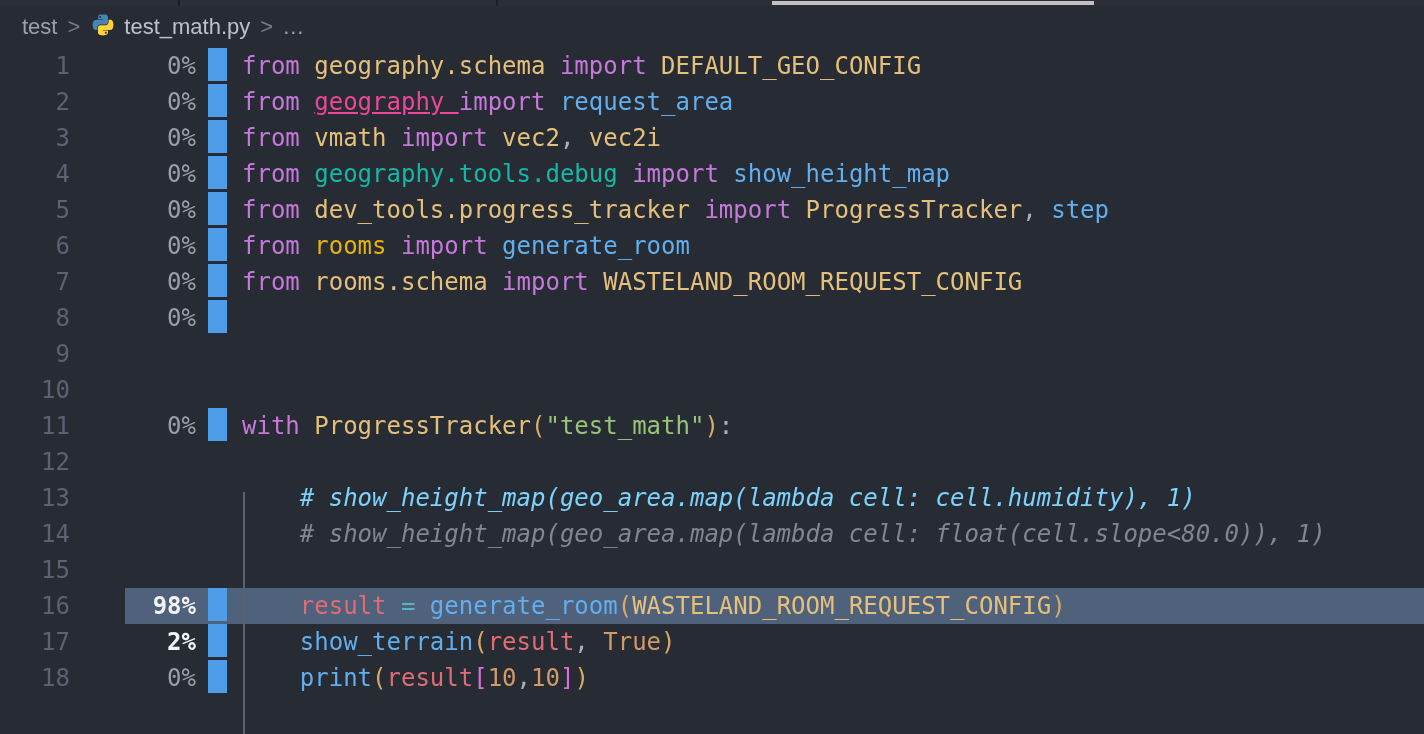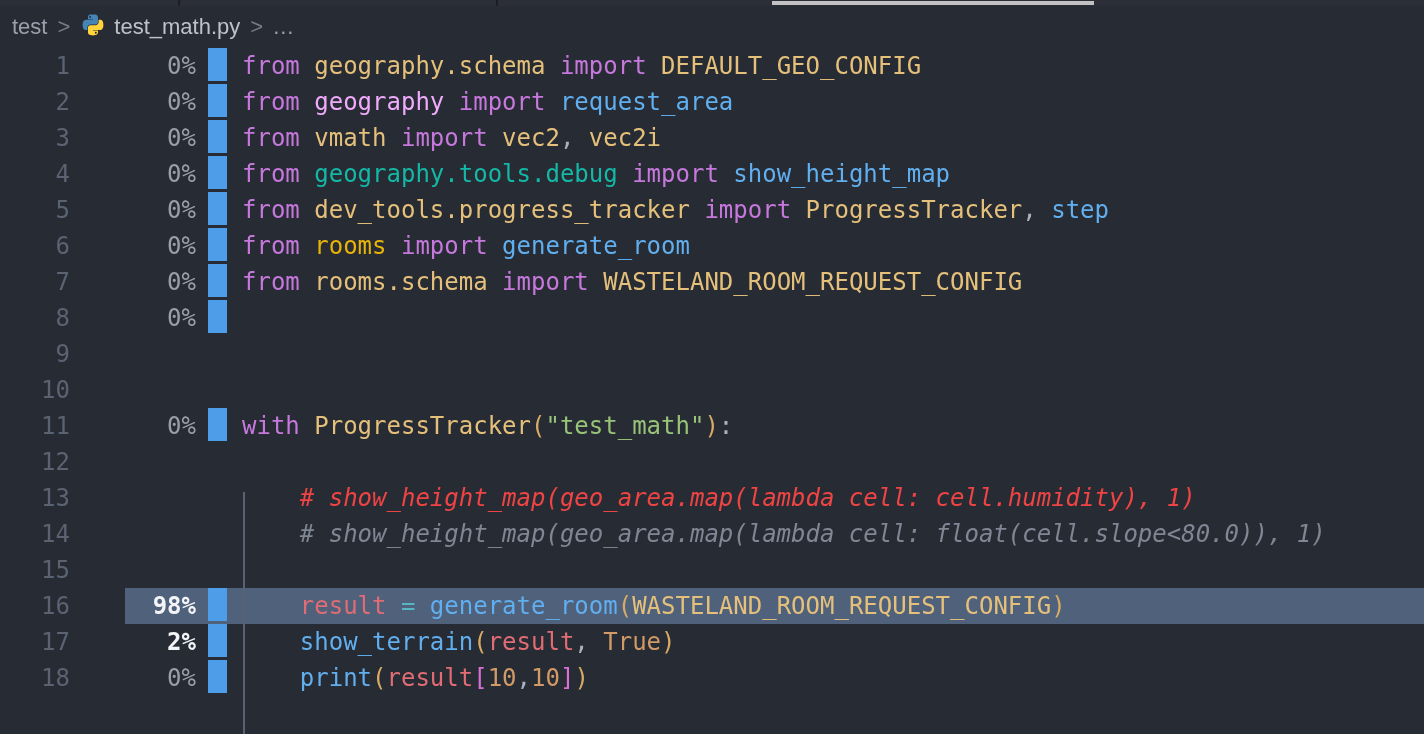--- a/index.html
+++ b/index.html
@@ -5,21 +5,21 @@
   html,body{margin:0;padding:0;background:#272b33;width:1424px;height:734px;overflow:hidden;}
   *{box-sizing:border-box;}
 
   
   .tabstrip{position:absolute;left:0;top:0;width:1424px;height:6px;background:#2b2e36;}
   .tab-divider{position:absolute;top:0;width:2px;height:6px;background:#1c1e24;}
   .tabs-scroll-thumb{position:absolute;left:772px;top:1px;width:322px;height:4px;background:#c2c2c2;}
 
   
   .breadcrumb{position:absolute;top:6px;left:0;width:1244px;height:42px;display:flex;align-items:center;
-    padding-left:12px;font-family:"Liberation Sans",sans-serif;font-size:22px;color:#9aa0ac;}
+    padding-left:22px;font-family:"Liberation Sans",sans-serif;font-size:22px;color:#9aa0ac;}
   .crumb{cursor:default;}
   .crumb-file{color:#bcc2cc;display:flex;align-items:center;}
   .crumb-sep{color:#767c87;margin:0 10px;font-size:22px;}
   .py-icon{width:26px;height:26px;margin-right:8px;display:inline-block;}
   .crumb-more{color:#9aa0ac;letter-spacing:1px;}
 
   
   .editor{position:absolute;top:48px;left:0;width:1424px;}
   .row{position:relative;height:36px;font-family:"DejaVu Sans Mono","Liberation Mono",monospace;
     font-size:24px;line-height:36px;}
@@ -60,21 +60,21 @@
 <div class="row">
       <div class="ln">1</div>
       <div class="pct">0%</div>
       <div class="marker" style="background: rgb(77, 157, 232);"></div>
       <div class="code"><span class="t-kw" style="color: rgb(198, 120, 221);">from </span><span class="t-typ" style="color: rgb(229, 192, 123);">geography.schema </span><span class="t-kw" style="color: rgb(198, 120, 221);">import </span><span class="t-typ" style="color: rgb(229, 192, 123);">DEFAULT_GEO_CONFIG</span></div>
     </div>
     <div class="row">
       <div class="ln">2</div>
       <div class="pct">0%</div>
       <div class="marker" style="background: rgb(77, 157, 232);"></div>
-      <div class="code"><span class="t-kw" style="color: rgb(198, 120, 221);">from </span><span class="t-typ" style="color: #f0abfc;">geography </span><span class="t-kw" style="color: rgb(198, 120, 221);">import </span><span class="t-fn" style="color: rgb(97, 175, 239);">request_area</span></div>
+      <div class="code"><span class="t-kw" style="color: rgb(198, 120, 221);">from </span><span class="t-typ" style="color: #ec4899; text-decoration: underline;">geography </span><span class="t-kw" style="color: rgb(198, 120, 221);">import </span><span class="t-fn" style="color: rgb(97, 175, 239);">request_area</span></div>
     </div>
     <div class="row">
       <div class="ln">3</div>
       <div class="pct">0%</div>
       <div class="marker" style="background: rgb(77, 157, 232);"></div>
       <div class="code"><span class="t-kw" style="color: rgb(198, 120, 221);">from </span><span class="t-typ" style="color: rgb(229, 192, 123);">vmath </span><span class="t-kw" style="color: rgb(198, 120, 221);">import </span><span class="t-typ" style="color: rgb(229, 192, 123);">vec2</span><span class="t-pun" style="color: rgb(171, 178, 191);">, </span><span class="t-typ" style="color: rgb(229, 192, 123);">vec2i</span></div>
     </div>
     <div class="row">
       <div class="ln">4</div>
       <div class="pct">0%</div>
@@ -116,21 +116,21 @@
       <div class="ln">11</div>
       <div class="pct">0%</div>
       <div class="marker" style="background: rgb(77, 157, 232);"></div>
       <div class="code"><span class="t-kw" style="color: rgb(198, 120, 221);">with </span><span class="t-typ" style="color: rgb(229, 192, 123);">ProgressTracker</span><span class="t-b1" style="color: rgb(215, 171, 102);">(</span><span class="t-str" style="color: rgb(152, 195, 121);">"test_math"</span><span class="t-b1" style="color: rgb(215, 171, 102);">)</span><span class="t-pun" style="color: rgb(171, 178, 191);">:</span></div>
     </div>
     <div class="row">
       <div class="ln">12</div>
     </div>
     <div class="row">
       <div class="ln">13</div>
-      <div class="code"><span class="t-pun" style="color: rgb(171, 178, 191);">    </span><span class="t-cmt" style="color: #ef4444;"># show_height_map(geo_area.map(lambda cell: cell.humidity), 1)</span></div>
+      <div class="code"><span class="t-pun" style="color: rgb(171, 178, 191);">    </span><span class="t-cmt" style="color: #7dd3fc;"># show_height_map(geo_area.map(lambda cell: cell.humidity), 1)</span></div>
     </div>
     <div class="row">
       <div class="ln">14</div>
       <div class="code"><span class="t-pun" style="color: rgb(171, 178, 191);">    </span><span class="t-cmt" style="color: rgb(127, 134, 148);"># show_height_map(geo_area.map(lambda cell: float(cell.slope&lt;80.0)), 1)</span></div>
     </div>
     <div class="row">
       <div class="ln">15</div>
       <div class="code"></div>
     </div>
     <div class="row">

